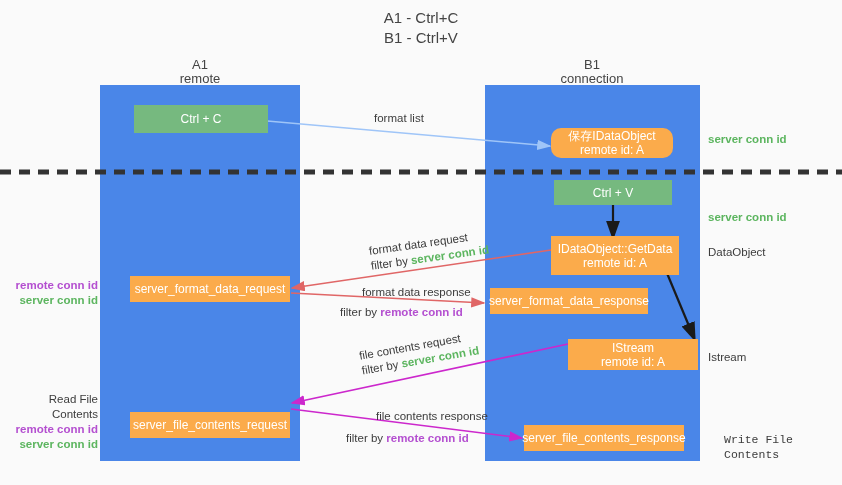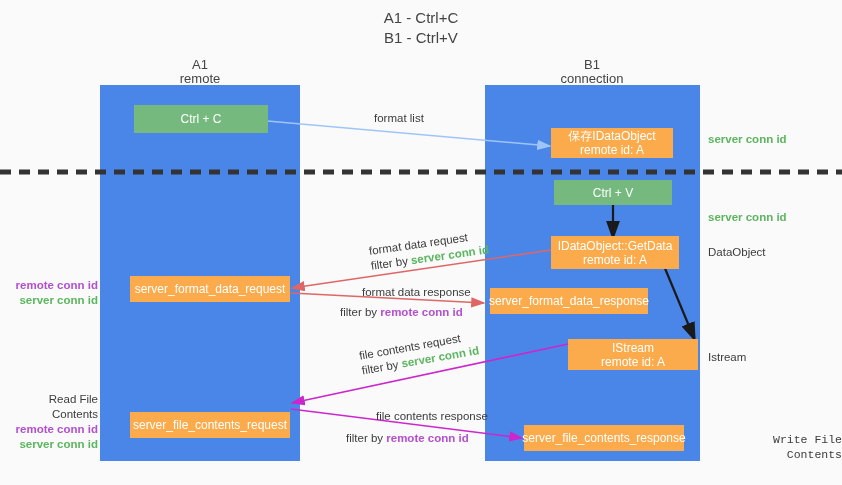--- a/index.html
+++ b/index.html
@@ -31,21 +31,21 @@
     align-items:center;justify-content:center;
     color:#ffffff;font-size:12px;line-height:14px;text-align:center;
     box-sizing:border-box;
   }
   .node.green{background:#76b97f;}
   .node.orange{background:#fbab4b;}
   .node .l2{font-size:12px;line-height:14px;}
 
   
   .ann{font-size:11.5px;line-height:15px;}
-  .ann.plain{color:#3c3c3c;text-align:right;}
+  .ann.plain{color:#3c3c3c;}
   .green-t{color:#5cb55f;font-weight:bold;}
   .purple-t{color:#b44fd0;font-weight:bold;}
 
   
   .edge-lab{
     font-size:11.5px;line-height:15px;color:#3c3c3c;white-space:nowrap;
   }
   .edge-lab.rot{transform-origin:left top;}
 
   svg#wires{position:absolute;left:0;top:0;width:842px;height:485px;
@@ -103,30 +103,30 @@
 
     <path d="M568,344 L292,403" stroke="#cc27cc" stroke-width="1.6" fill="none" marker-end="url(#mk-mag)"></path>
 
     <path d="M291,409 L522,438" stroke="#cc27cc" stroke-width="1.6" fill="none" marker-end="url(#mk-mag)"></path>
   </svg>
 
   <div class="node green" style="left:134px;top:105px;width:134px;height:28px;">
     <div>Ctrl + C</div>
   </div>
 
-  <div class="node orange" style="left:551px;top:128px;width:122px;height:30px;">
+  <div class="node orange" style="left:551px;top:128px;width:122px;height:30px;border-radius:10px;">
     <div>保存IDataObject</div>
     <div class="l2">remote id: A</div>
   </div>
 
   <div class="node green" style="left:554px;top:180px;width:118px;height:25px;">
     <div>Ctrl + V</div>
   </div>
 
-  <div class="node orange" style="left:551px;top:236px;width:128px;height:33px;">
+  <div class="node orange" style="left:551px;top:236px;width:128px;height:39px;">
     <div>IDataObject::GetData</div>
     <div class="l2">remote id: A</div>
   </div>
 
   <div class="node orange" style="left:490px;top:288px;width:158px;height:26px;">
     <div>server_format_data_response</div>
   </div>
 
   <div class="node orange" style="left:130px;top:276px;width:160px;height:26px;">
     <div>server_format_data_request</div>

